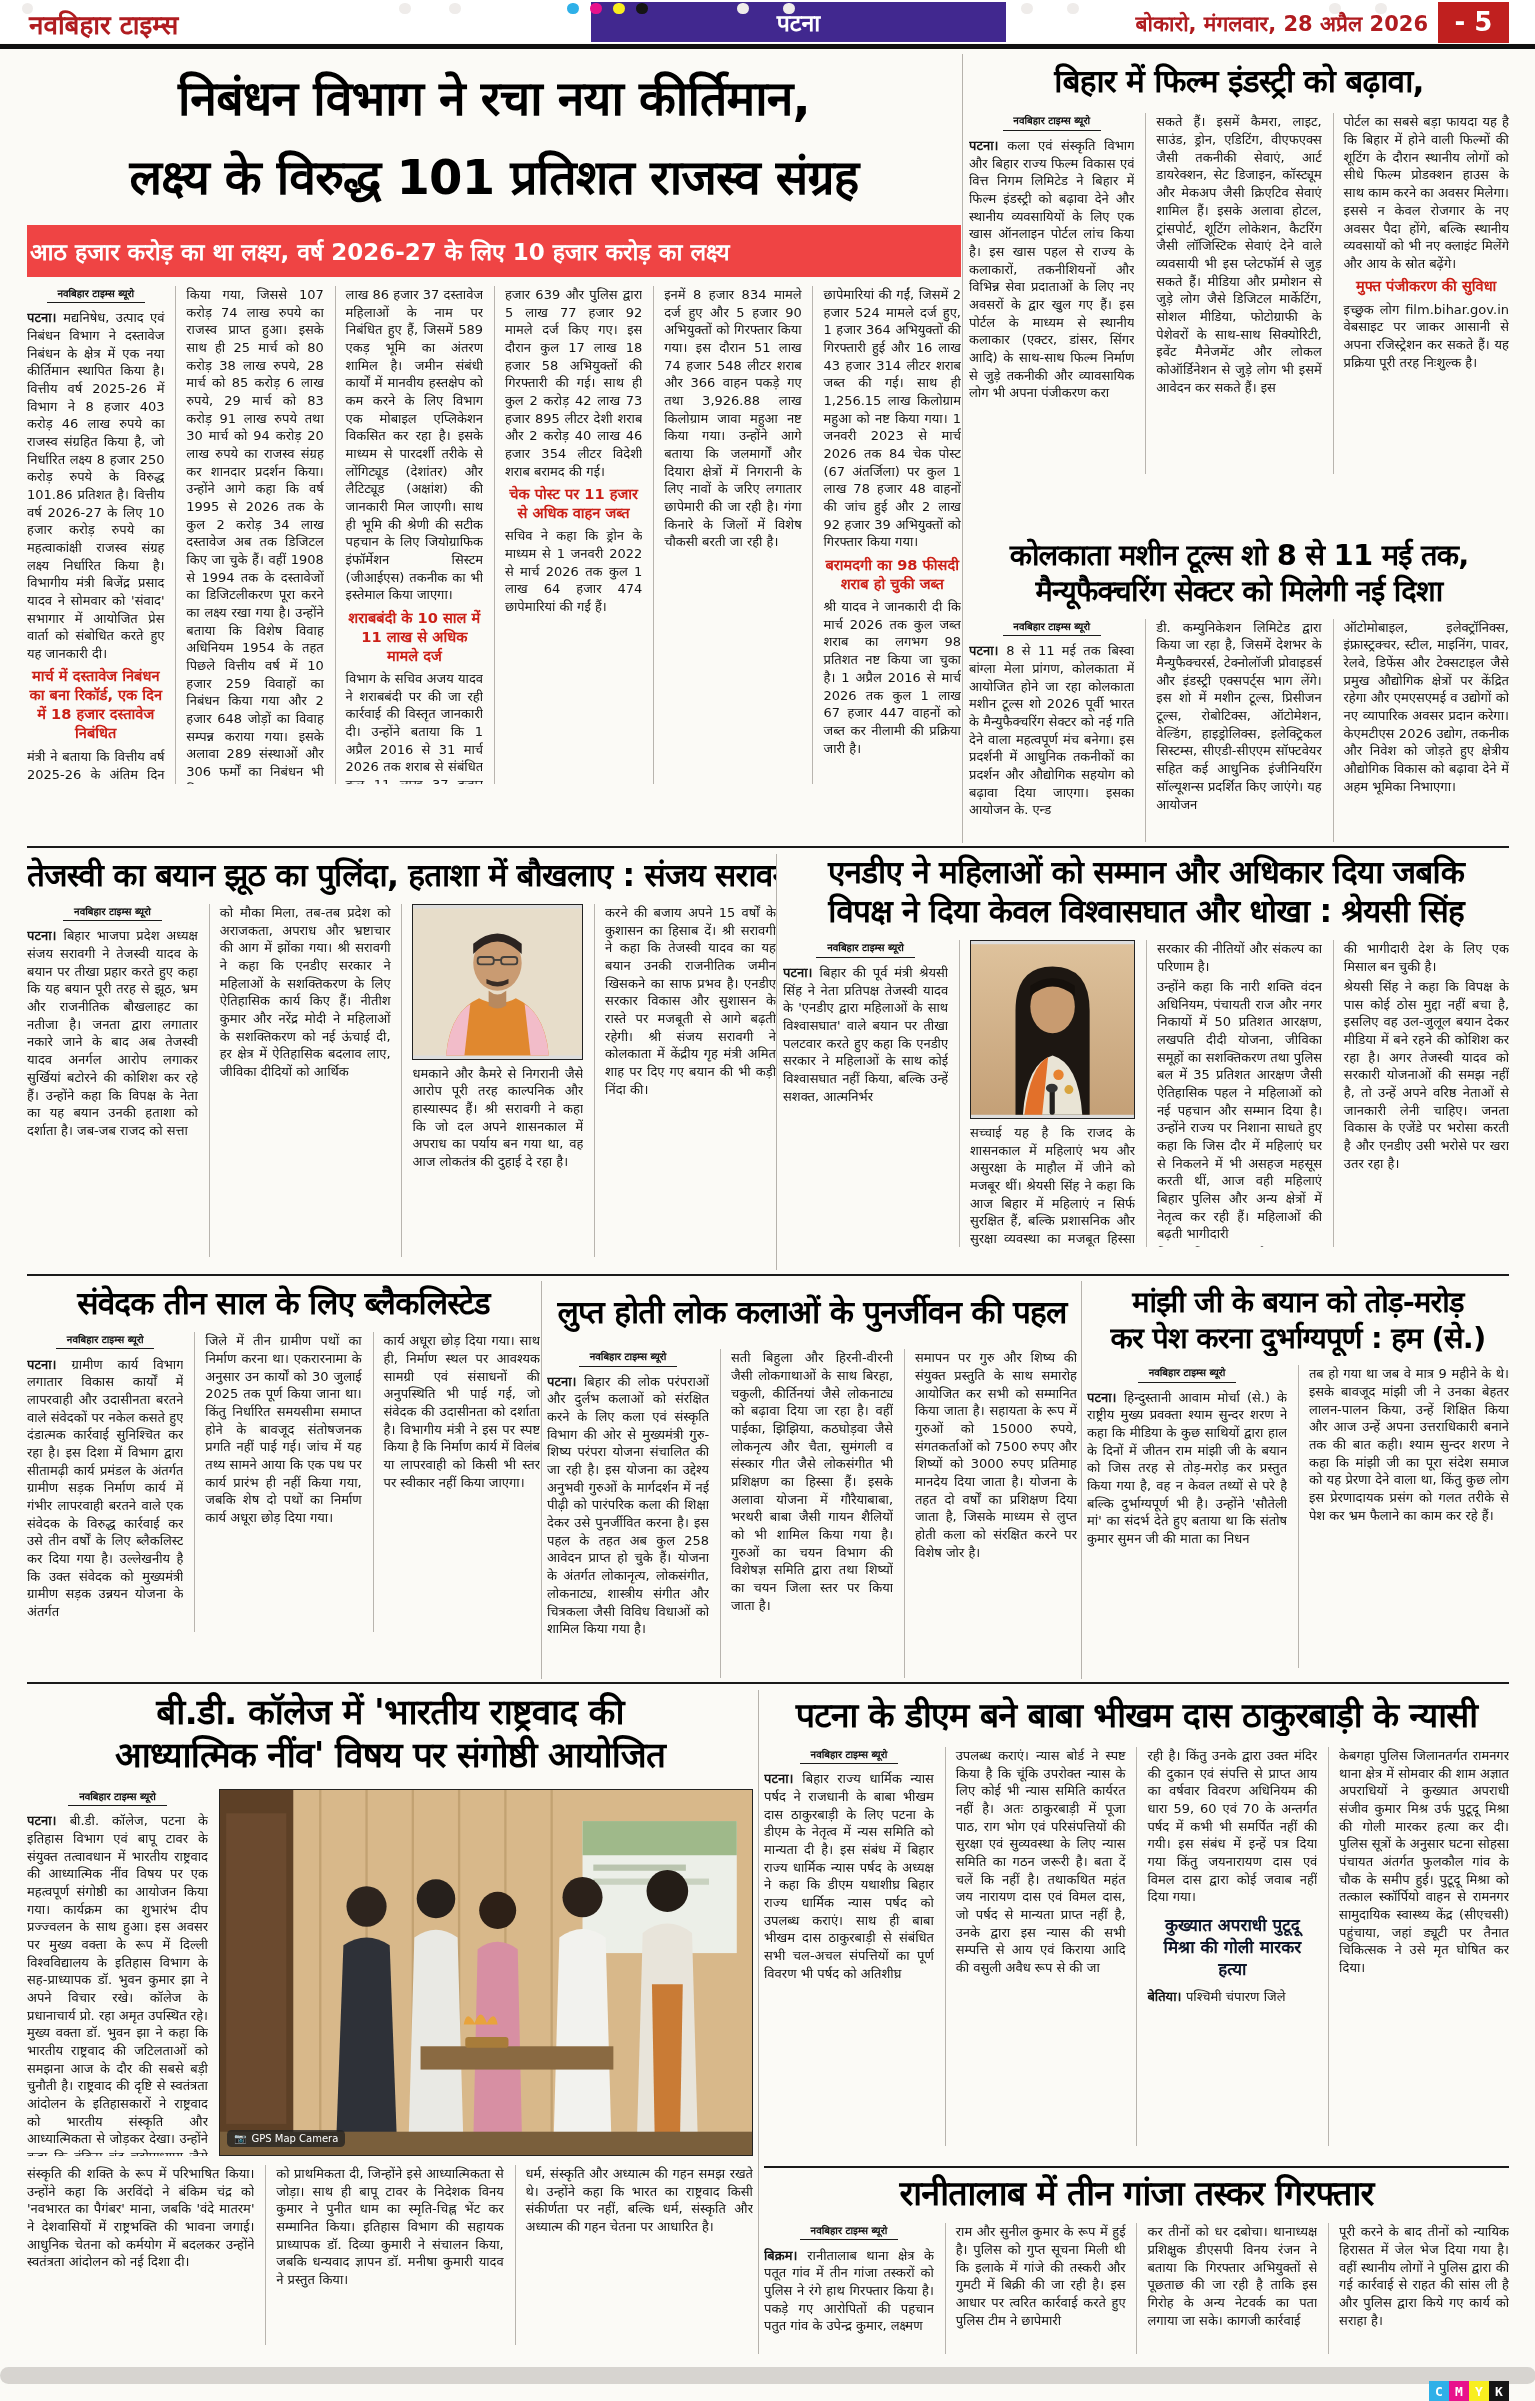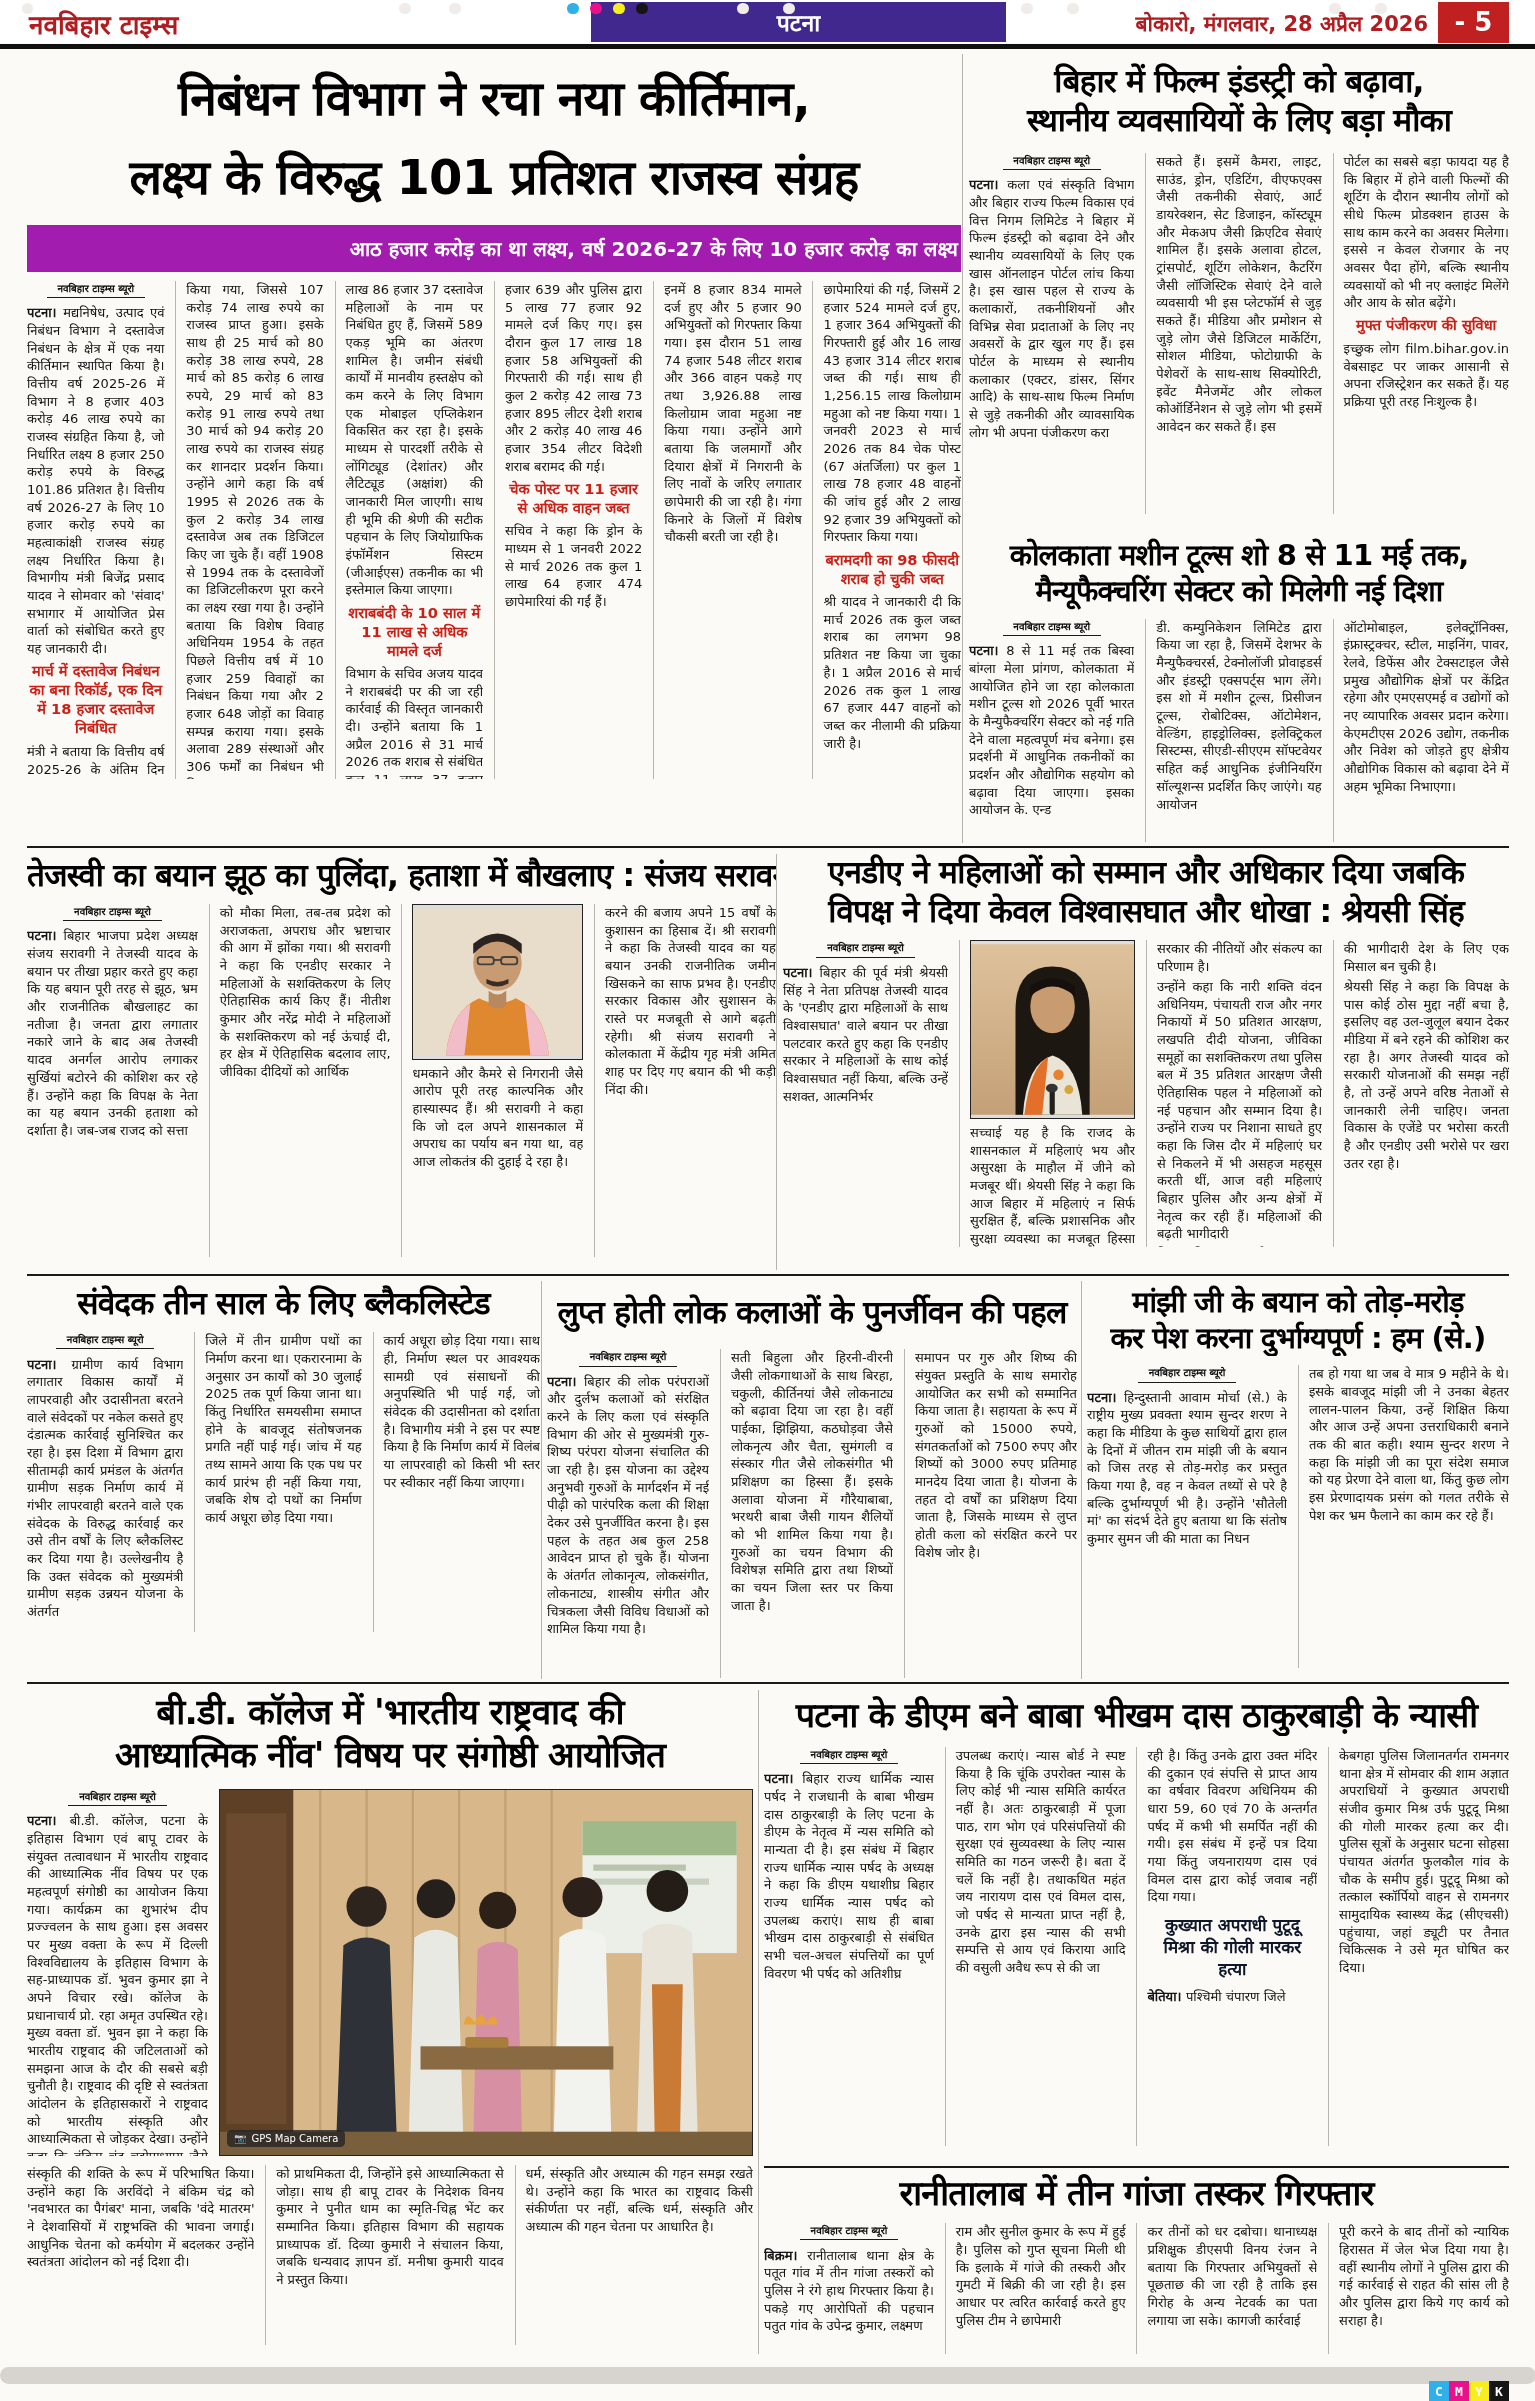--- a/index.html
+++ b/index.html
@@ -21,21 +21,21 @@
   
   .hrule{position:absolute;height:1.5px;background:#1a1a1a;}
   .vrule{position:absolute;width:0.8px;background:#b6b2ac;}
   
   .sec{position:absolute;overflow:hidden;}
   .hl{font-weight:700;color:#000;text-align:center;line-height:1.25;letter-spacing:-0.8px;}
   .hl div{white-space:nowrap;overflow:hidden;}
   .hl-xl{font-size:48px;line-height:1.65;padding-top:7.7px;}
   .hl-lg{font-size:31.5px;}
   .hl-md{font-size:29px;}
-  .banner{background:#a21caf;color:#fff;font-size:20px;font-weight:700;text-align:right;
+  .banner{background:#ef4444;color:#fff;font-size:23px;font-weight:700;text-align:left;
     padding:10px 3.1px;white-space:nowrap;overflow:hidden;margin-top:7.7px;}
   .cols{display:flex;gap:10.8px;margin-top:9.2px;overflow:hidden;}
   .col{flex:1 1 0;min-width:0;overflow:hidden;}
   .cols > .col + .col{border-left:0.8px solid #b8b4ae;padding-left:10px;}
   .para{font-size:13px;line-height:1.36;text-align:justify;margin:0 0 2.3px;color:#141414;}
   .para .lead{font-weight:700;}
   .red-subhead{color:#cb2017;font-weight:700;font-size:14.6px;line-height:1.3;text-align:center;margin:4.6px 1.5px;}
   .black-subhead{color:#0f172a;font-weight:700;font-size:17px;line-height:1.3;text-align:center;margin:7.7px 1.5px;}
   .byline{font-weight:700;font-size:10px;color:#111;width:fit-content;margin:0 auto 6.1px;
     padding:0 10.8px 2.3px;border-bottom:1.5px solid #1a1a1a;white-space:nowrap;}
@@ -97,21 +97,20 @@
         <p class="para">छापेमारियां की गईं, जिसमें 2 हजार 524 मामले दर्ज हुए, 1 हजार 364 अभियुक्तों की गिरफ्तारी हुई और 16 लाख 43 हजार 314 लीटर शराब जब्त की गई। साथ ही 1,256.15 लाख किलोग्राम महुआ को नष्ट किया गया। 1 जनवरी 2023 से मार्च 2026 तक 84 चेक पोस्ट (67 अंतर्जिला) पर कुल 1 लाख 78 हजार 48 वाहनों की जांच हुई और 2 लाख 92 हजार 39 अभियुक्तों को गिरफ्तार किया गया।</p>
         <div class="red-subhead">बरामदगी का 98 फीसदी शराब हो चुकी जब्त</div>
         <p class="para">श्री यादव ने जानकारी दी कि मार्च 2026 तक कुल जब्त शराब का लगभग 98 प्रतिशत नष्ट किया जा चुका है। 1 अप्रैल 2016 से मार्च 2026 तक कुल 1 लाख 67 हजार 447 वाहनों को जब्त कर नीलामी की प्रक्रिया जारी है।</p>
       </div>
     </div>
 </section>
 
 <section class="sec" style="left:969px;top:51px;width:540px;height:478px;">
   <h2 class="hl hl-lg" style="margin:10.8px 0 12.3px;">
     <div>बिहार में फिल्म इंडस्ट्री को बढ़ावा,</div>
-    <div>स्थानीय व्यवसायियों के लिए बड़ा मौका</div>
   </h2>
   <div class="cols" style="height:361px;">
       <div class="col">
         <div class="byline">नवबिहार टाइम्स ब्यूरो</div>
         <p class="para"><span class="lead">पटना। </span>कला एवं संस्कृति विभाग और बिहार राज्य फिल्म विकास एवं वित्त निगम लिमिटेड ने बिहार में फिल्म इंडस्ट्री को बढ़ावा देने और स्थानीय व्यवसायियों के लिए एक खास ऑनलाइन पोर्टल लांच किया है। इस खास पहल से राज्य के कलाकारों, तकनीशियनों और विभिन्न सेवा प्रदाताओं के लिए नए अवसरों के द्वार खुल गए हैं। इस पोर्टल के माध्यम से स्थानीय कलाकार (एक्टर, डांसर, सिंगर आदि) के साथ-साथ फिल्म निर्माण से जुड़े तकनीकी और व्यावसायिक लोग भी अपना पंजीकरण करा</p>
       </div>
       <div class="col">
         <p class="para">सकते हैं। इसमें कैमरा, लाइट, साउंड, ड्रोन, एडिटिंग, वीएफएक्स जैसी तकनीकी सेवाएं, आर्ट डायरेक्शन, सेट डिजाइन, कॉस्ट्यूम और मेकअप जैसी क्रिएटिव सेवाएं शामिल हैं। इसके अलावा होटल, ट्रांसपोर्ट, शूटिंग लोकेशन, कैटरिंग जैसी लॉजिस्टिक सेवाएं देने वाले व्यवसायी भी इस प्लेटफॉर्म से जुड़ सकते हैं। मीडिया और प्रमोशन से जुड़े लोग जैसे डिजिटल मार्केटिंग, सोशल मीडिया, फोटोग्राफी के पेशेवरों के साथ-साथ सिक्योरिटी, इवेंट मैनेजमेंट और लोकल कोऑर्डिनेशन से जुड़े लोग भी इसमें आवेदन कर सकते हैं। इस</p>
       </div>
       <div class="col">

